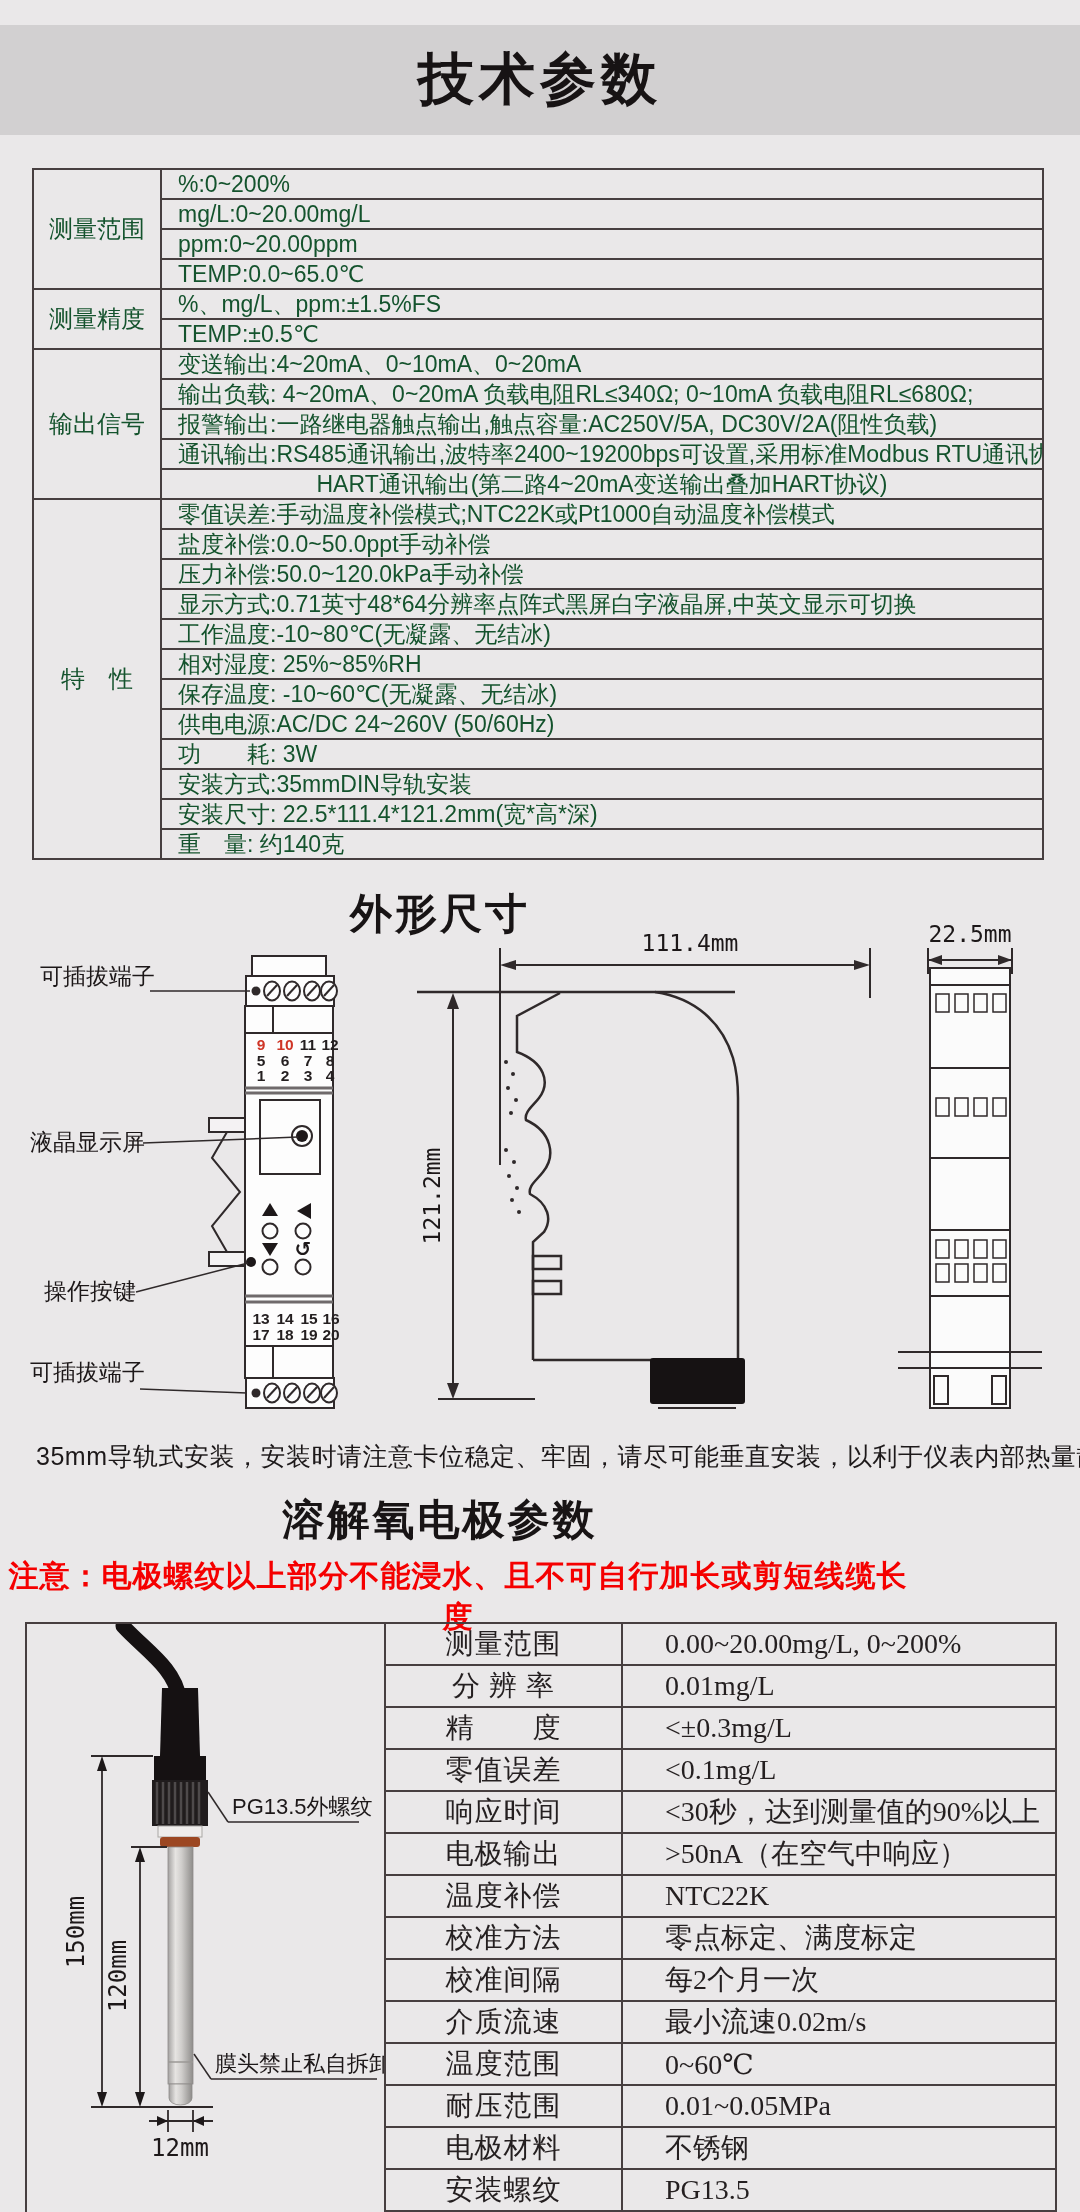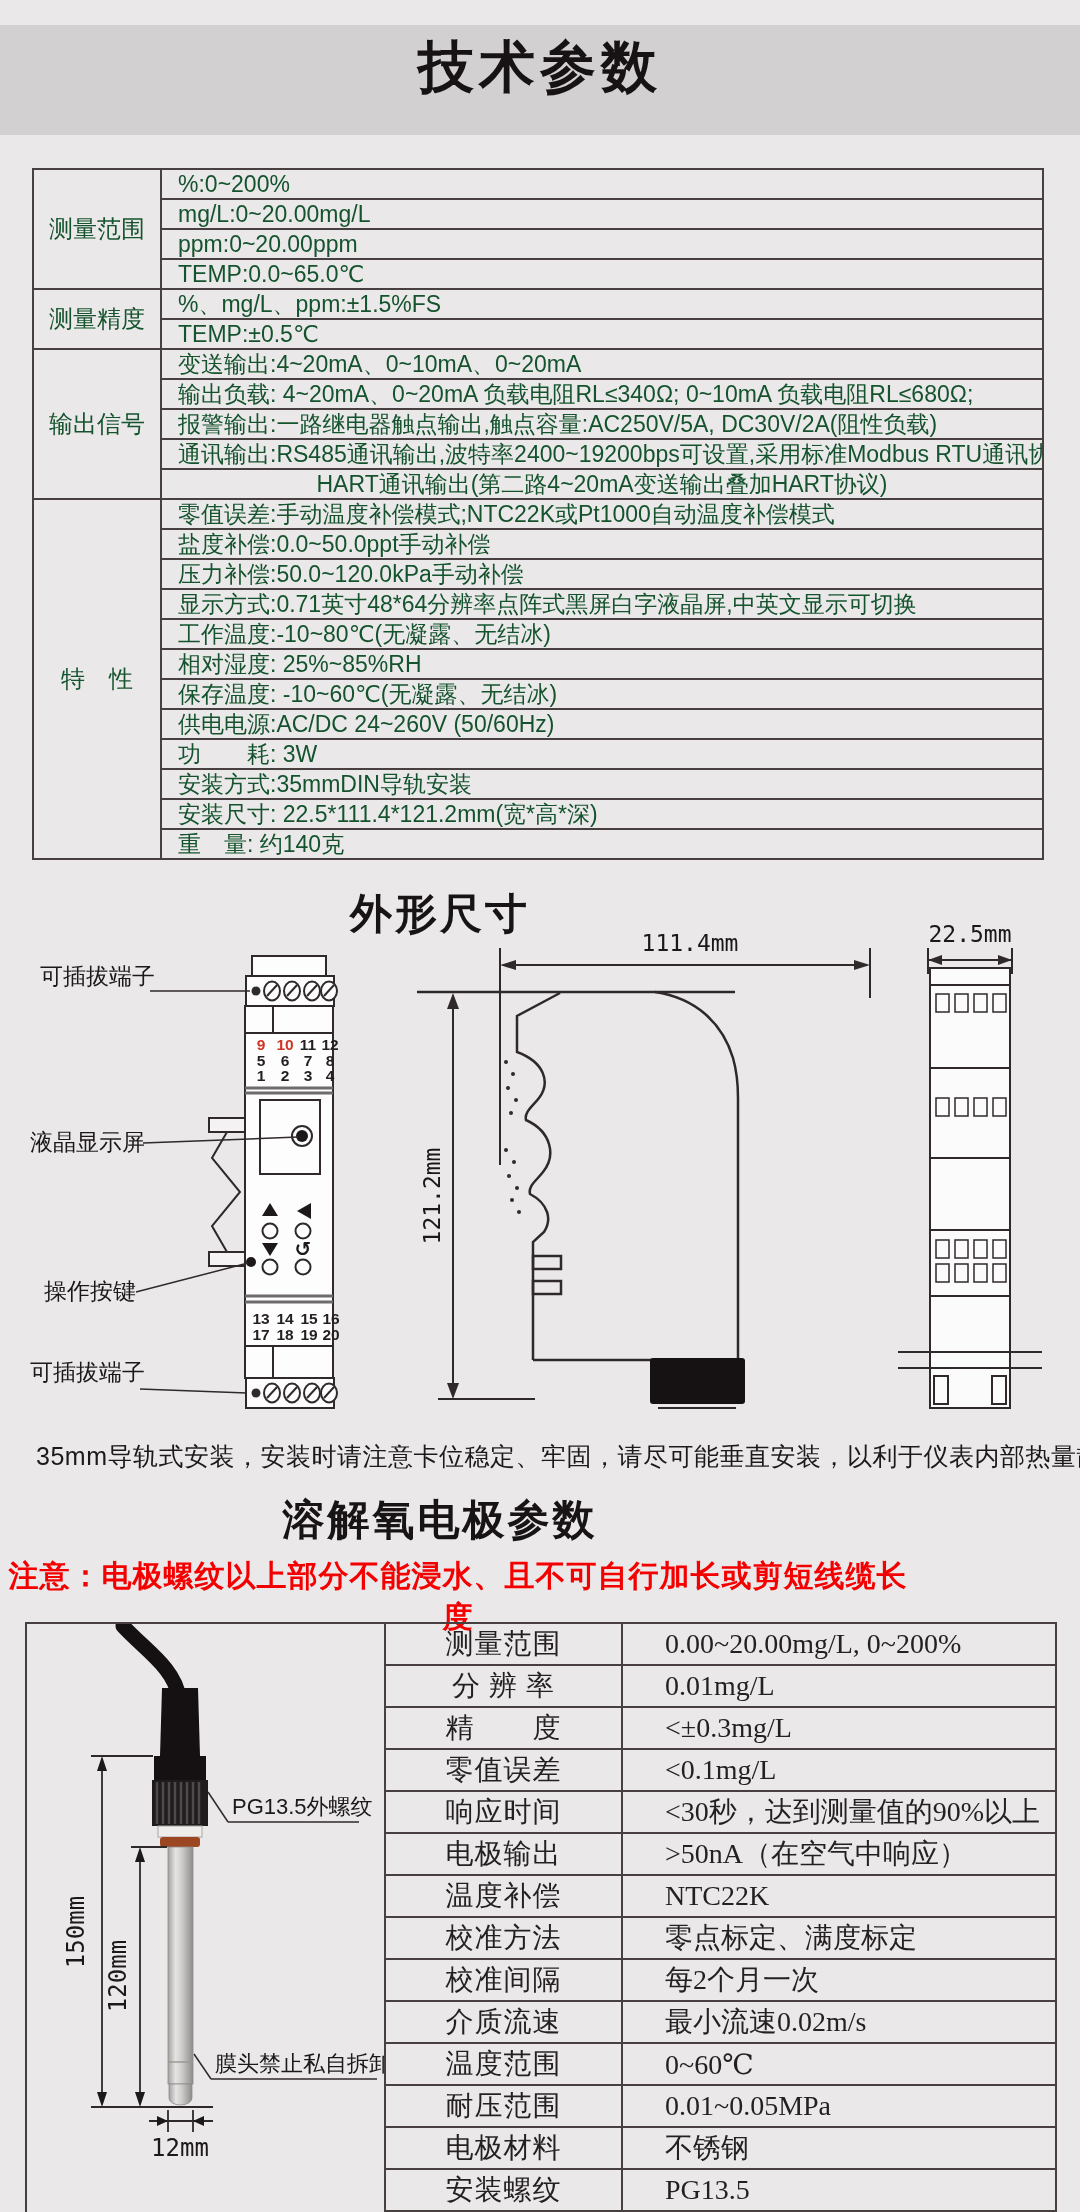--- a/index.html
+++ b/index.html
@@ -1,20 +1,20 @@
 <!DOCTYPE html>
 <html><head>
 <meta charset="utf-8">
 <style>
   html,body{margin:0;padding:0;background:#eae8e9;}
   .canvas{position:relative;width:1080px;height:2212px;background:#eae8e9;
           font-family:"Liberation Sans","DejaVu Sans",sans-serif;color:#241f20;overflow:hidden;}
   
   .banner{position:absolute;left:0;top:25px;width:1080px;height:110px;background:#d2d0d1;text-align:center;}
-  .banner .ttl{margin:0;padding-top:11px;font-size:56px;font-weight:bold;letter-spacing:5px;color:#171314;line-height:1.1;}
+  .banner .ttl{margin:0;padding-top:23px;font-size:56px;font-weight:bold;letter-spacing:5px;color:#171314;line-height:1.1;}
   .banner .sub{font-size:24px;color:#2c2829;letter-spacing:1px;}
   
   table{border-collapse:collapse;table-layout:fixed;}
   .t1{position:absolute;left:32px;top:168px;width:1012px;}
   .t1 td{border:2px solid #473f40;height:28px;font-size:23px;line-height:28px;
          padding:0 4px 0 16px;white-space:nowrap;overflow:hidden;color:#14532d;}
   .t1 td.lab{width:126px;text-align:center;padding:0;font-size:24px;}
   .t1 td.center{text-align:center;padding:0;}
   
   .h2{position:absolute;left:0;width:880px;text-align:center;font-size:42px;font-weight:bold;color:#181415;letter-spacing:3px;}

